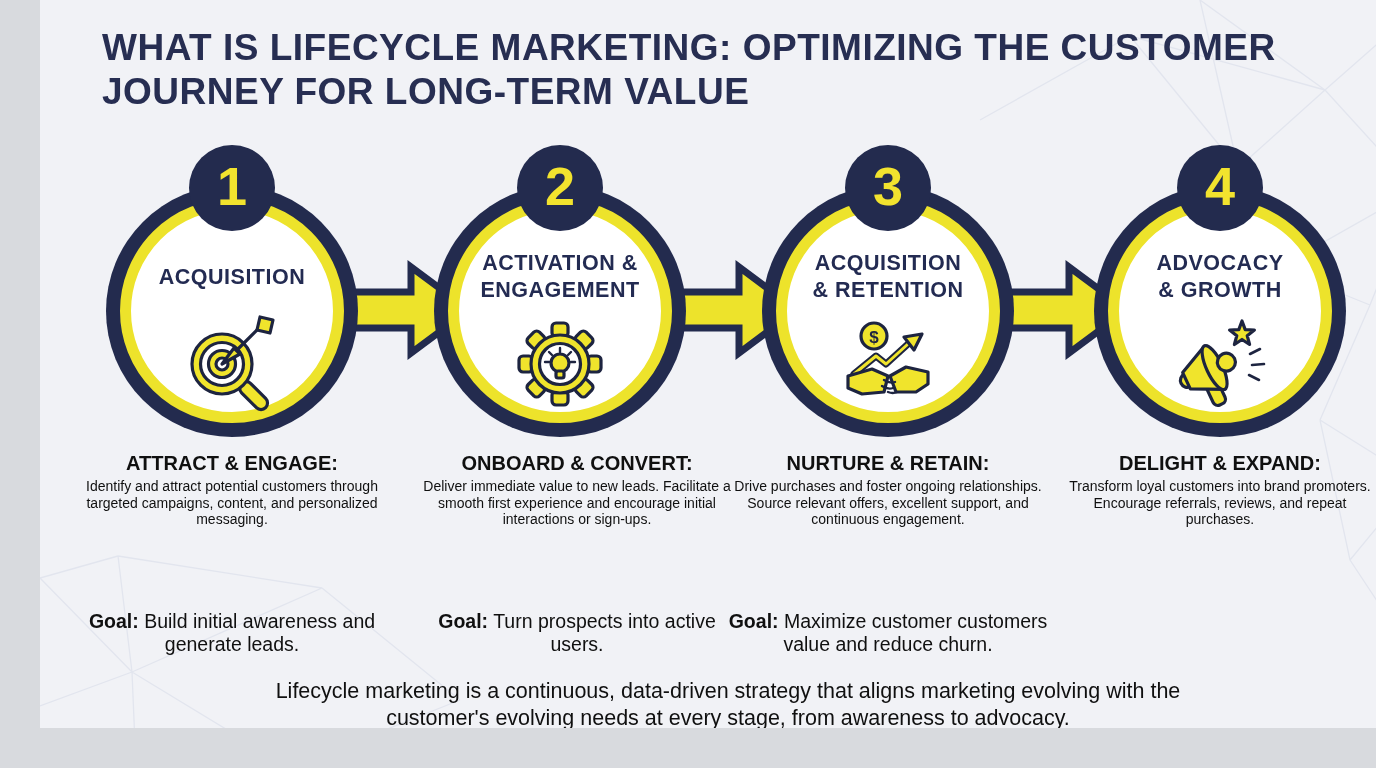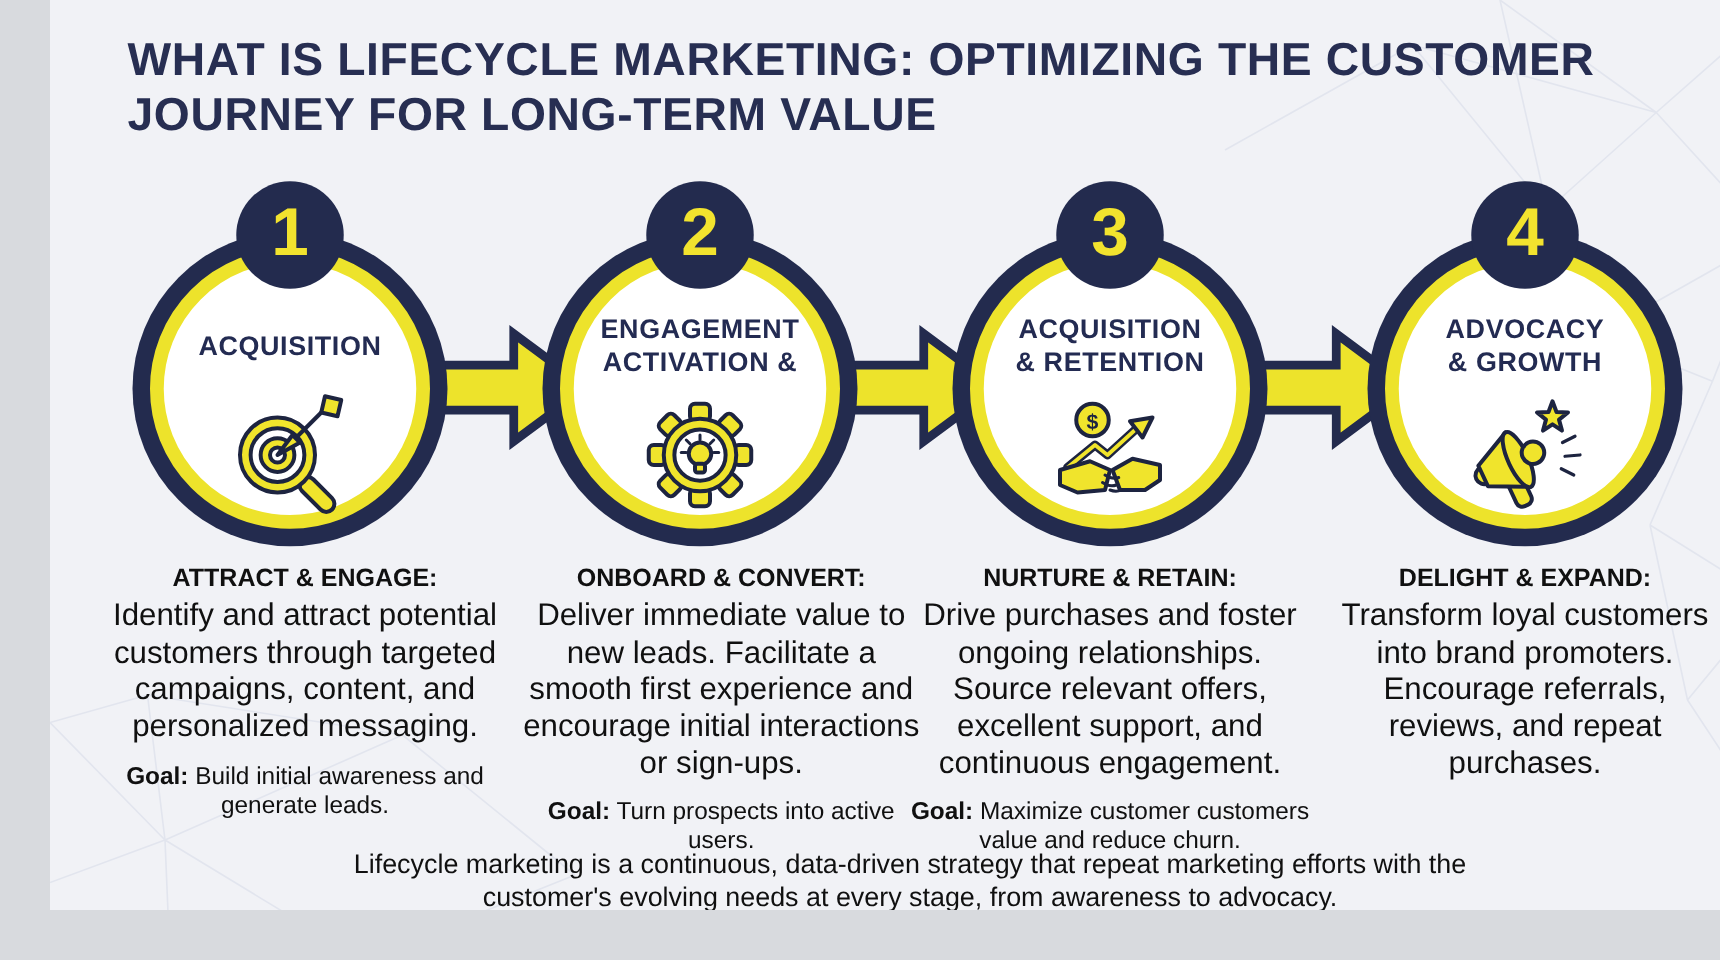--- a/index.html
+++ b/index.html
@@ -47,23 +47,23 @@
     font-size:21.5px; font-weight:bold; letter-spacing:.5px; line-height:1.25;
   }
   .stage-icon { margin-top:6px; }
 
   .arrow { position:absolute; top:110px; z-index:1; }
   .ar-1 { left:281px; } .ar-2 { left:609px; } .ar-3 { left:939px; }
 
   
   .descs { position:absolute; left:0; top:452px; width:1376px; z-index:1; }
   .desc { position:absolute; width:322px; text-align:center; }
-  .d-1 { left:43px; } .d-2 { left:376px;text-align:center; } .d-3 { left:687px; } .d-4 { left:1019px; }
+  .d-1 { left:31px; } .d-2 { left:376px;text-align:center; } .d-3 { left:687px; } .d-4 { left:1019px; }
   .desc-heading { font-size:20px; font-weight:bold; margin:0 0 3px 0; }
-  .desc-body { font-size:25px; line-height:1.18; margin:0; min-height:120px; }
+  .desc-body { font-size:14px; line-height:1.18; margin:0; min-height:120px; }
   .desc-goal { font-size:19.5px; line-height:1.18; margin:12px 0 0 0; }
 
   
   .summary {
     position:absolute; left:50%; top:678px; transform:translateX(-50%);
     width:960px; margin:0; text-align:center;
     font-size:21.5px; line-height:1.24; z-index:1;
   }
   .source {
     position:absolute; right:2px; top:729px; margin:0;
@@ -122,22 +122,22 @@
         </svg>
       </div>
     </div>
 
     <div class="circle-wrap cw-2">
       <div class="badge">
         <span>2</span>
       </div>
       <div class="circle">
         <div class="stage-label">
-          <span>ENGAGEMENT</span>
-            <span>ACTIVATION &amp;</span>
+          <span>ACTIVATION &amp;</span>
+            <span>ENGAGEMENT</span>
         </div>
         <svg class="stage-icon" width="100" height="100" viewBox="0 0 100 100">
           <g stroke="#1d2440" stroke-width="3.2" stroke-linejoin="round" stroke-linecap="round">
             <g transform="translate(50,52)" fill="#f0e42c">
               <rect x="-8" y="-41" width="16" height="14" rx="4"></rect>
               <rect x="-8" y="-41" width="16" height="14" rx="4" transform="rotate(45)"></rect>
               <rect x="-8" y="-41" width="16" height="14" rx="4" transform="rotate(90)"></rect>
               <rect x="-8" y="-41" width="16" height="14" rx="4" transform="rotate(135)"></rect>
               <rect x="-8" y="-41" width="16" height="14" rx="4" transform="rotate(180)"></rect>
               <rect x="-8" y="-41" width="16" height="14" rx="4" transform="rotate(225)"></rect>
@@ -233,16 +233,16 @@
       <div class="desc-heading">NURTURE &amp; RETAIN:</div>
       <p class="desc-body">Drive purchases and foster ongoing relationships. Source relevant offers, excellent support, and continuous engagement.</p>
       <p class="desc-goal"><b>Goal:</b><span> Maximize customer customers value and reduce churn.</span></p>
     </div>
     <div class="desc d-4">
       <div class="desc-heading">DELIGHT &amp; EXPAND:</div>
       <p class="desc-body">Transform loyal customers into brand promoters. Encourage referrals, reviews, and repeat purchases.</p>
     </div>
   </div>
 
-  <p class="summary">Lifecycle marketing is a continuous, data-driven strategy that repeat marketing efforts with the customer's evolving needs at every stage, from awareness to advocacy.</p>
+  <p class="summary">Lifecycle marketing is a continuous, data-driven strategy that aligns marketing evolving with the customer's evolving needs at every stage, from awareness to advocacy.</p>
   <p class="source">Source: Apollo.io</p>
 
 </div>
 
 </body></html>

